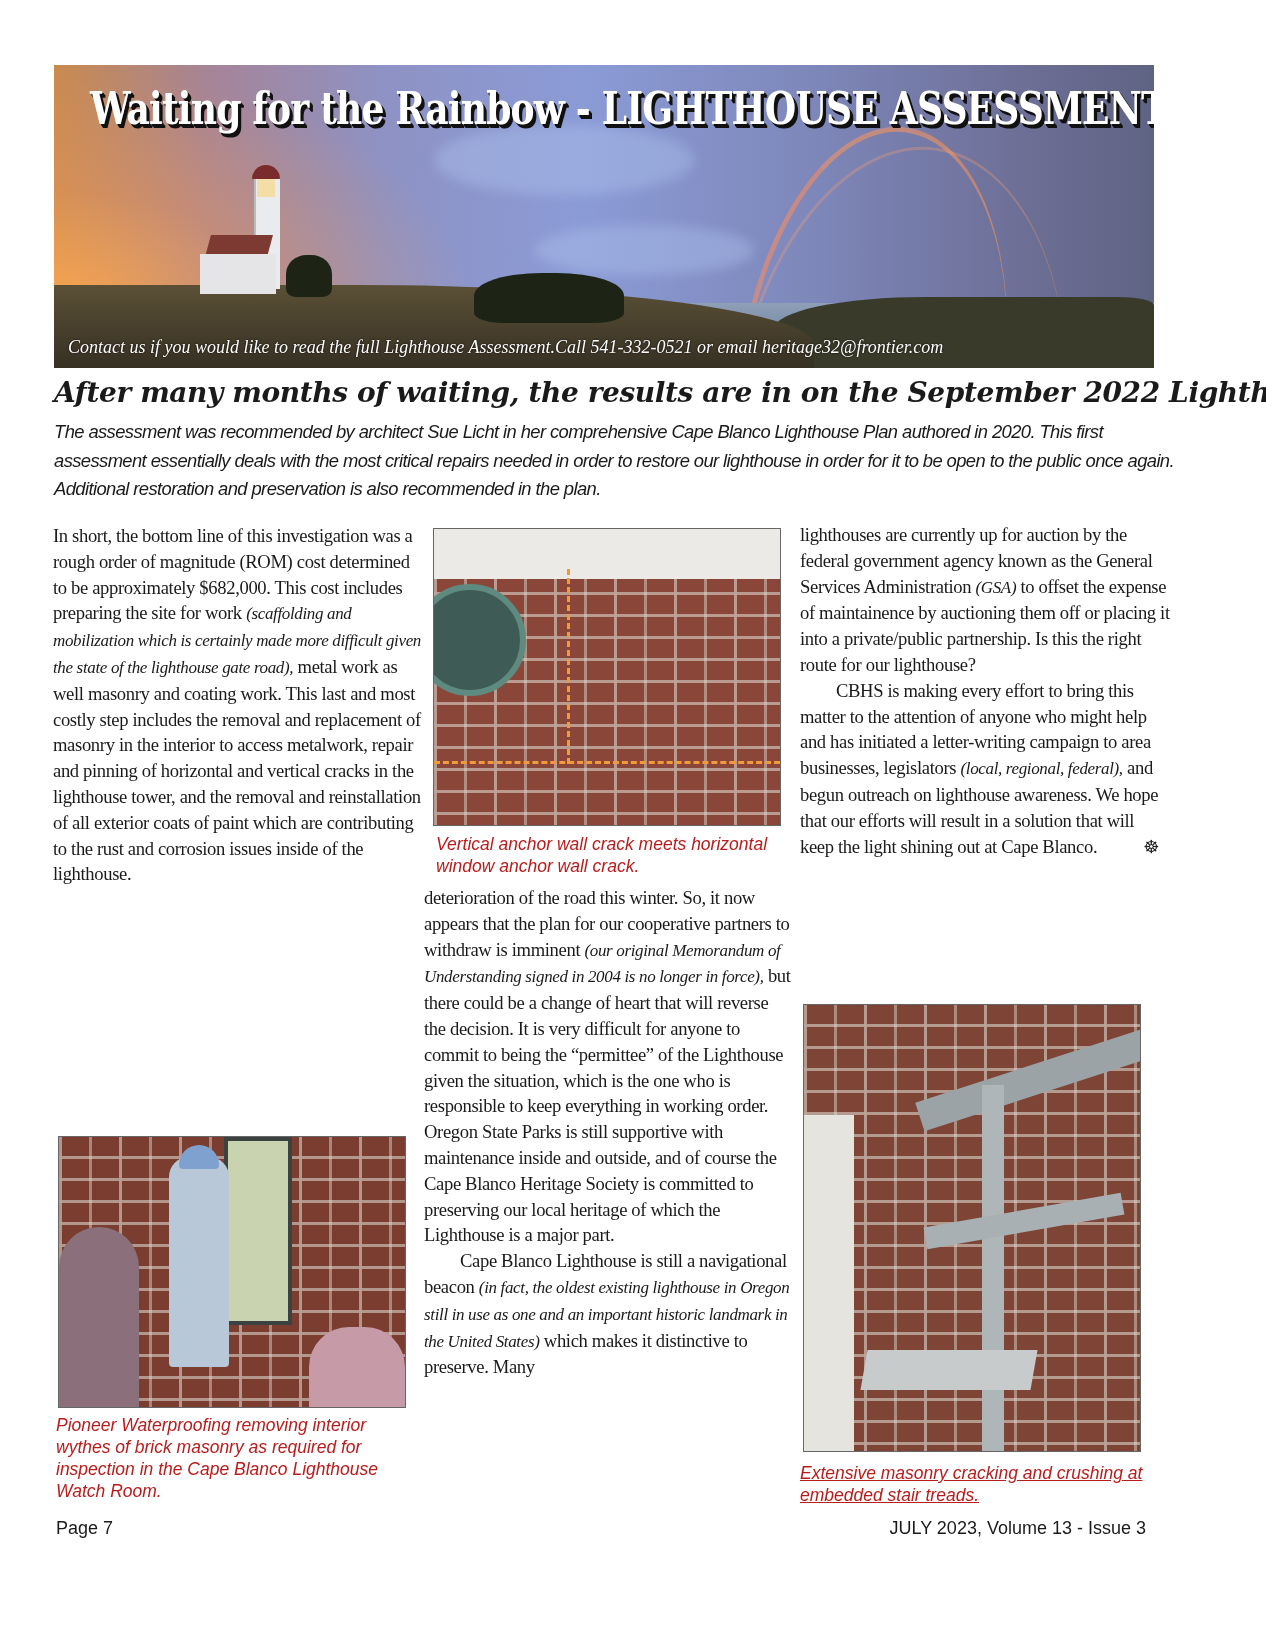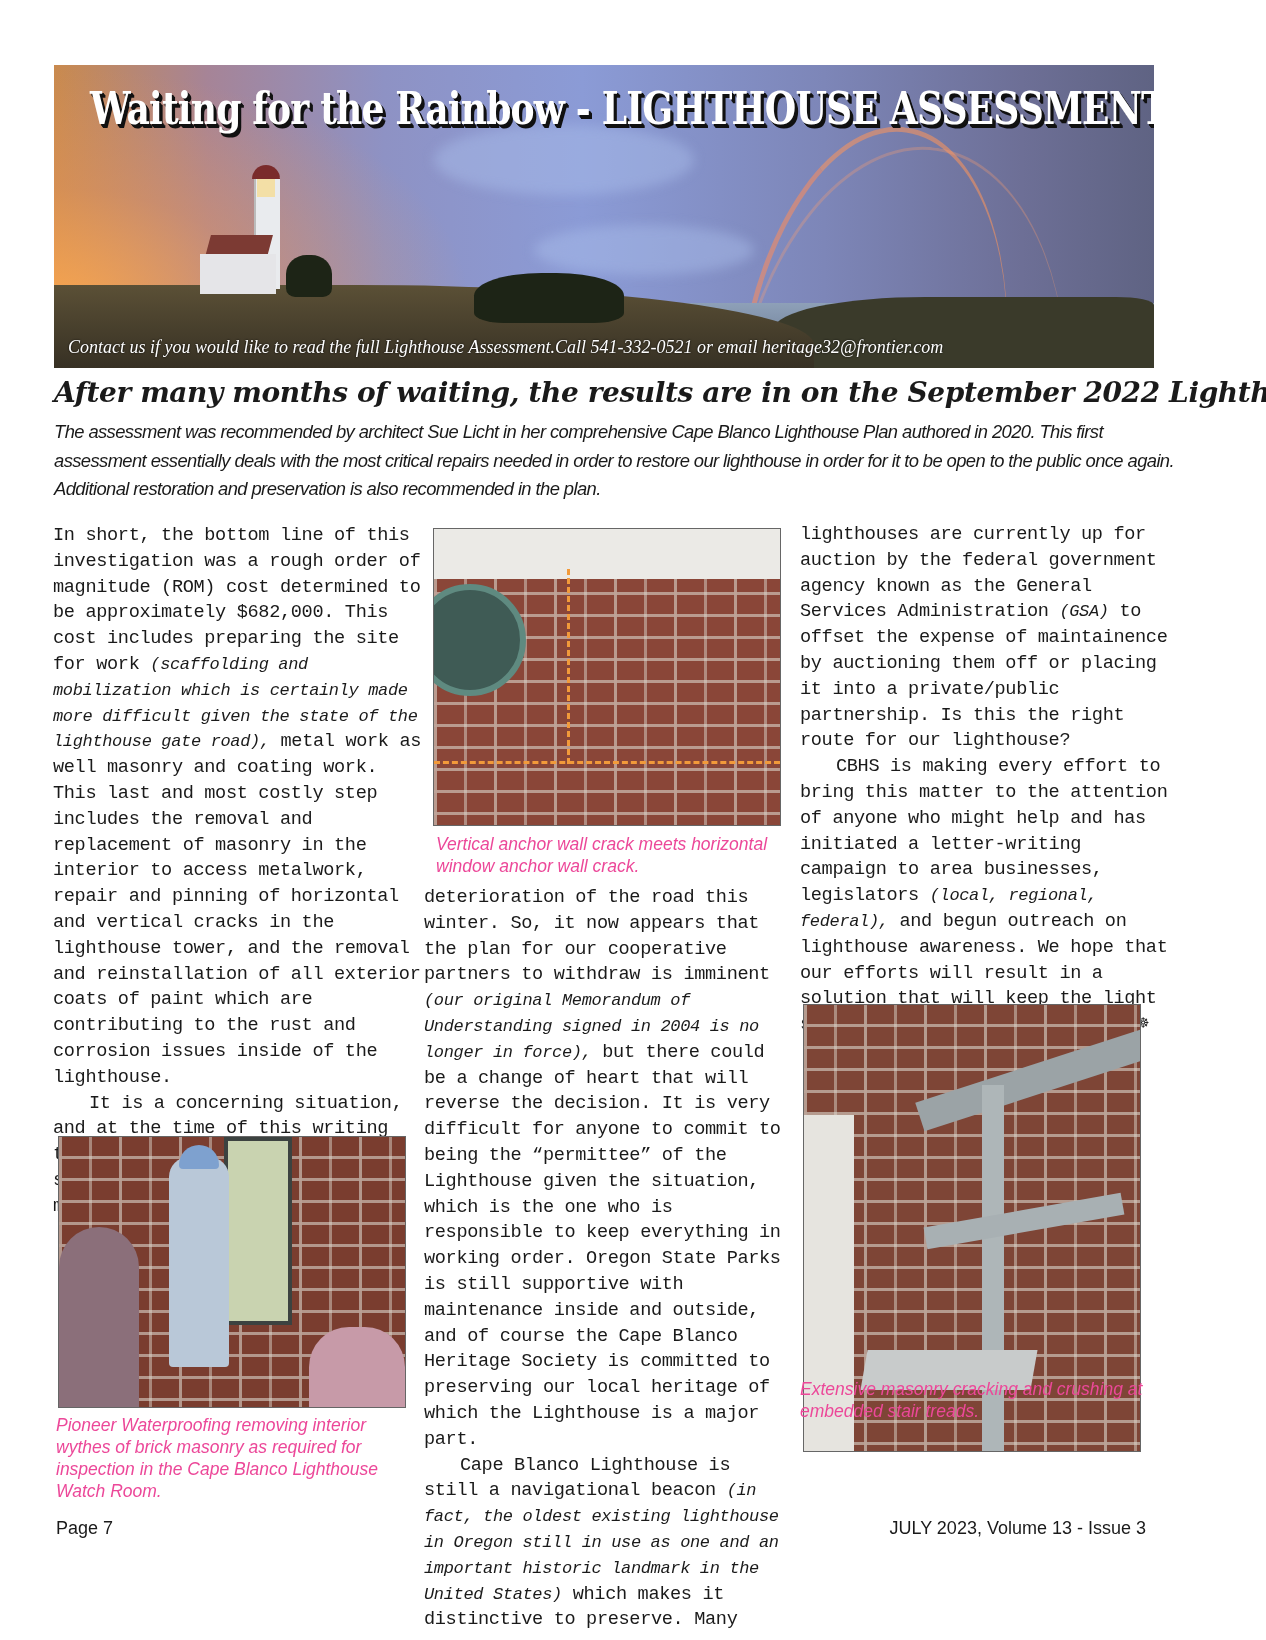--- a/index.html
+++ b/index.html
@@ -25,30 +25,30 @@
   .sea { position: absolute; left: 580px; top: 238px; width: 520px; height: 70px; background: linear-gradient(180deg,#8ea0b8,#5d6d86); }
   .headland { position: absolute; left: 720px; top: 232px; width: 380px; height: 80px; background: #3a3a2a; border-radius: 40% 10% 0 0; }
   .hill { position: absolute; left: 0; top: 220px; width: 760px; height: 100px; background: linear-gradient(180deg,#5b5036,#2f2a20); border-radius: 0 60% 0 0; }
   .banner-contact { position: absolute; left: 14px; top: 272px; font-family: Liberation Serif, serif; font-style: italic; font-size: 18px; color: #ffffff; white-space: nowrap; text-shadow: 0 0 2px #000; }
 
   .subhead { position: absolute; left: 54px; top: 376px; width: 1120px; font-family: "DejaVu Serif", serif; font-style: italic; font-weight: bold; font-size: 28px;
     letter-spacing: -0.4px; color: #1a1a1a; white-space: nowrap; }
   .intro { position: absolute; left: 54px; top: 418px; width: 1120px; font-family: Liberation Sans, sans-serif; font-style: italic; font-size: 18.4px; line-height: 28.5px;
     letter-spacing: -0.6px; color: #1a1a1a; }
 
-  .col { position: absolute; font-family: Liberation Mono, monospace; font-size: 18.6px; line-height: 25.8px; color: #1a1a1a; letter-spacing: -0.35px; }
+  .col { position: absolute; font-family: Liberation Serif, serif; font-size: 18.6px; line-height: 25.8px; color: #1a1a1a; letter-spacing: -0.35px; }
   .col p { margin: 0; }
   .col .ind { text-indent: 36px; }
   .col i { font-size: 17px; }
   .c1 { left: 53px; top: 523px; width: 370px; }
   .c2 { left: 424px; top: 885px; width: 370px; }
   .c3 { left: 800px; top: 522px; width: 370px; }
 
   .photo { position: absolute; overflow: hidden; border: 1px solid #666; }
-  .caption { position: absolute; font-family: "Liberation Sans", sans-serif; font-style: italic; font-size: 17.5px; line-height: 22px; color: #ec4899; }
+  .caption { position: absolute; font-family: "Liberation Sans", sans-serif; font-style: italic; font-size: 17.5px; line-height: 22px; color: #b91c1c; }
 
   .p1 { left: 433px; top: 528px; width: 346px; height: 296px; background: #8a4638; }
   .p2 { left: 58px; top: 1136px; width: 346px; height: 270px; background: #7a3d2f; }
   .p3 { left: 803px; top: 1004px; width: 336px; height: 446px; background: #7e4536; }
   .bricks { position: absolute; inset: 0;
     background-image:
       linear-gradient(0deg, rgba(220,215,205,0.9) 3px, transparent 3px),
       linear-gradient(90deg, rgba(220,215,205,0.9) 3px, transparent 3px);
     background-size: 60px 22px, 60px 44px; opacity: 0.65; }
   .bricks2 { position: absolute; inset: 0;
@@ -80,21 +80,20 @@
   <div class="trees" style="left:420px;top:208px;width:150px;height:50px;"></div>
   <div class="banner-title">Waiting for the Rainbow - LIGHTHOUSE ASSESSMENT</div>
   <div class="banner-contact">Contact us if you would like to read the full Lighthouse Assessment.Call 541-332-0521 or email heritage32@frontier.com</div>
 </div>
 
 <div class="subhead">After many months of waiting, the results are in on the September 2022 Lighthouse Assessment</div>
 <div class="intro">The assessment was recommended by architect Sue Licht in her comprehensive Cape Blanco Lighthouse Plan authored in 2020. This first assessment essentially deals with the most critical repairs needed in order to restore our lighthouse in order for it to be open to the public once again. Additional restoration and preservation is also recommended in the plan.</div>
 
 <div class="col c1">
   <p><span>In short, the bottom line of this investigation was a rough order of magnitude (ROM) cost determined to be approximately $682,000. This cost includes preparing the site for work </span><i>(scaffolding and mobilization which is certainly made more difficult given the state of the lighthouse gate road),</i><span> metal work as well masonry and coating work. This last and most costly step includes the removal and replacement of masonry in the interior to access metalwork, repair and pinning of horizontal and vertical cracks in the lighthouse tower, and the removal and reinstallation of all exterior coats of paint which are contributing to the rust and corrosion issues inside of the lighthouse.</span></p>
-  <p class="ind">It is a concerning situation, and at the time of this writing there is no clear path to a solution. It is a costly repair, made costlier due to the</p>
 </div>
 
 <div class="photo p2">
   <div class="bricks"></div>
   <div class="bricks2"></div>
   <div style="position:absolute;left:165px;top:0;width:60px;height:180px;background:#c9d3b0;border:4px solid #3c4240;"></div>
   <div style="position:absolute;left:110px;top:20px;width:60px;height:210px;background:#b9c8d8;border-radius:20px 20px 4px 4px;"></div>
   <div style="position:absolute;left:120px;top:8px;width:40px;height:24px;background:#7ea1cf;border-radius:20px 20px 4px 4px;"></div>
   <div style="position:absolute;left:0;top:90px;width:80px;height:180px;background:#8b6f7a;border-radius:40px 40px 0 0;"></div>
   <div style="position:absolute;left:250px;top:190px;width:96px;height:80px;background:#c79aa8;border-radius:40px 40px 0 0;"></div>
@@ -123,16 +122,16 @@
 
 <div class="photo p3">
   <div class="bricks"></div>
   <div class="bricks2"></div>
   <div style="position:absolute;left:0;top:110px;width:50px;height:336px;background:#e6e4df;"></div>
   <div style="position:absolute;left:110px;top:60px;width:240px;height:30px;background:#9ba3a6;transform:rotate(-18deg);"></div>
   <div style="position:absolute;left:178px;top:80px;width:22px;height:366px;background:#aeb6b8;"></div>
   <div style="position:absolute;left:120px;top:205px;width:200px;height:22px;background:#a8b0b3;transform:rotate(-10deg);"></div>
   <div style="position:absolute;left:60px;top:345px;width:170px;height:40px;background:#c8cbcb;transform:skewX(-10deg);"></div>
 </div>
-<div class="caption" style="left:800px;top:1378px;width:345px;">Extensive masonry cracking and crushing at embedded stair treads.</div>
+<div class="caption" style="left:800px;top:1462px;width:345px;text-decoration:underline;">Extensive masonry cracking and crushing at embedded stair treads.</div>
 
 <div class="footer-left">Page 7</div>
 <div class="footer-right">JULY 2023, Volume 13 - Issue 3</div>
 
 </body></html>

